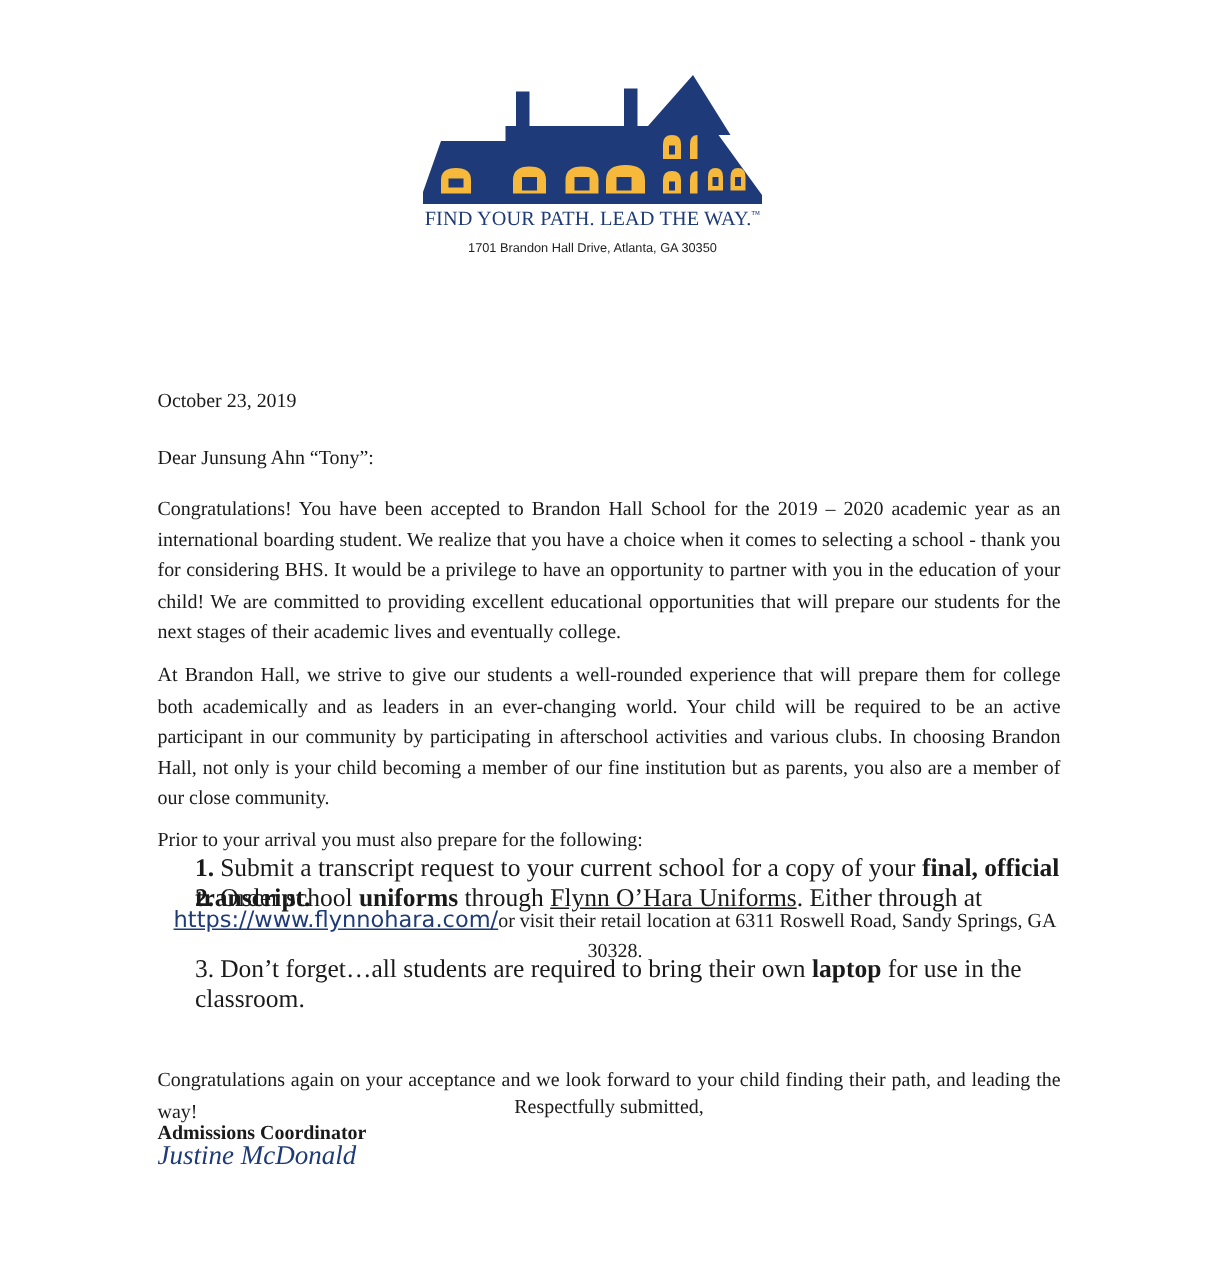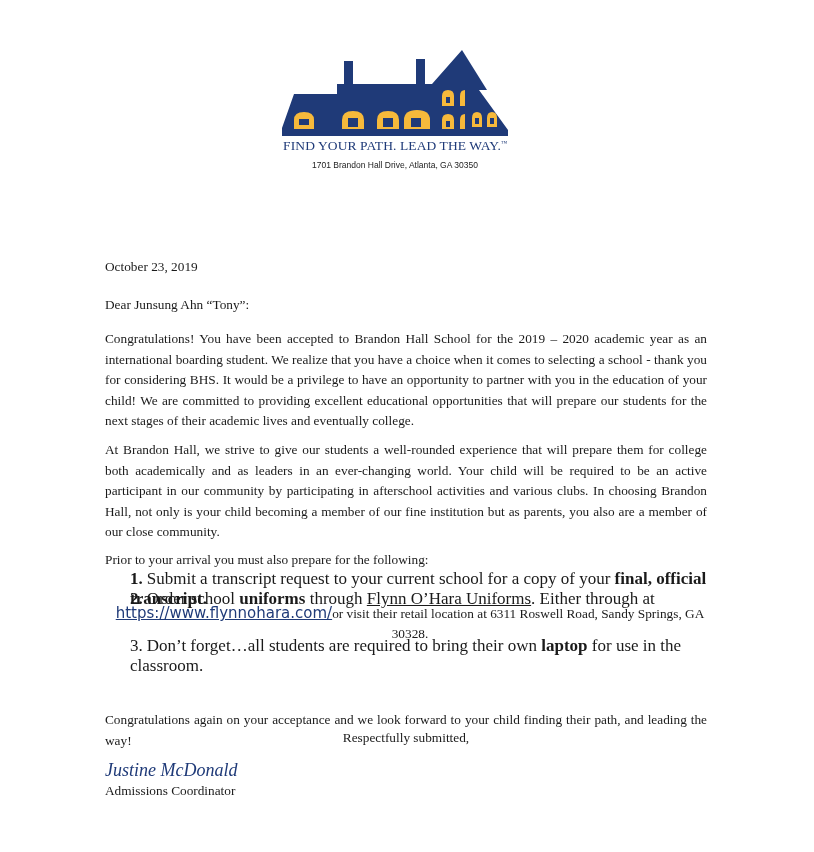--- a/index.html
+++ b/index.html
@@ -26,21 +26,21 @@
   .list-item { position: absolute; left: 130px; width: 580px; font-size: 17px; line-height: 20px; }
   .li1 { top: 569px; }
   .li2 { top: 589px; }
   .li2b { position: absolute; left: 105px; top: 603px; width: 610px; font-size: 13.3px; line-height: 20px; text-align: center; }
   .url { font-family: "DejaVu Sans", sans-serif; font-size: 15px; color: #1f3a78; text-decoration: underline; }
   .li3 { top: 636px; }
   .closing { top: 670px; margin-top: 40px; }
   .regards { top: 728px; text-align: center; }
   .signature { position: absolute; left: 105px; top: 760px; font-family: Liberation Serif, serif;
                font-style: italic; font-size: 18px; color: #1f3a78; }
-  .title { position: absolute; left: 105px; top: 783px; font-weight: normal; font-size: 13.3px; }
+  .title { position: absolute; left: 105px; top: 747px; font-weight: bold; font-size: 13.3px; }
   .num { font-weight: bold; margin-right: 4px; }
   .u { text-decoration: underline; }
   b { font-weight: bold; }
 </style>
 </head>
 <body>
 
 <div class="letterhead">
   <svg class="logo-svg" width="226" height="86" viewBox="0 0 226 86">
     <polygon fill="#1f3a78" points="0,78 12,44 55,44 55,34 62,34 62,11 71,11 71,34 134,34 134,9 143,9 143,34 150,34 180,0 205,40 197,40 226,80 226,86 0,86"></polygon>

